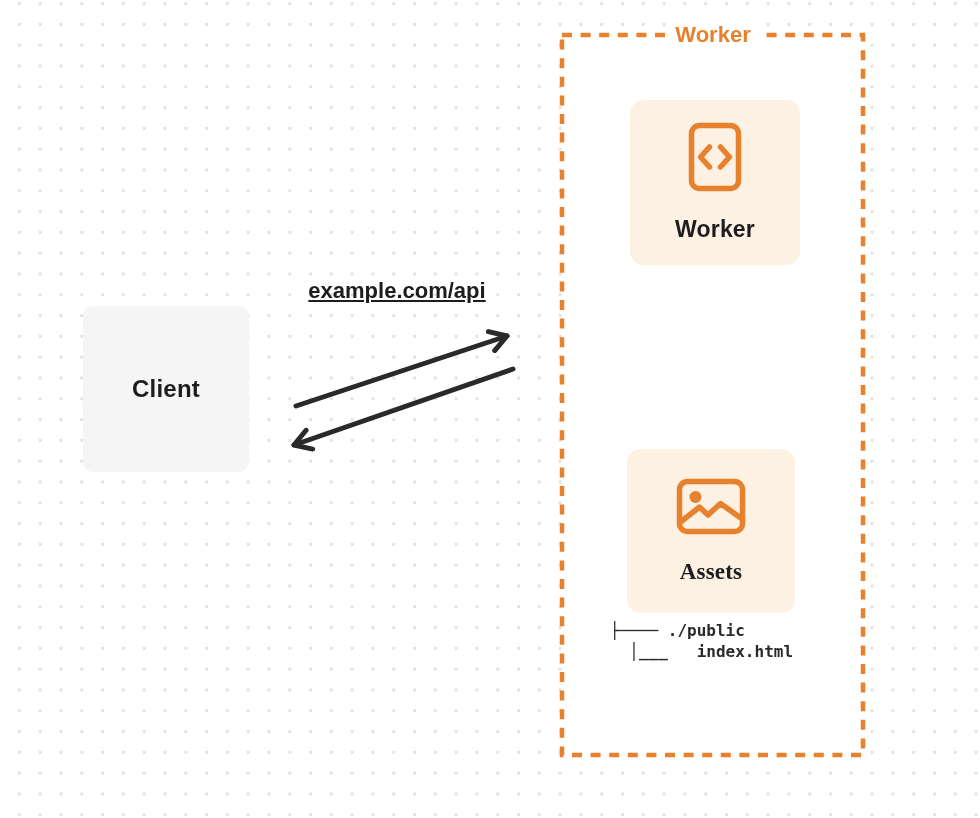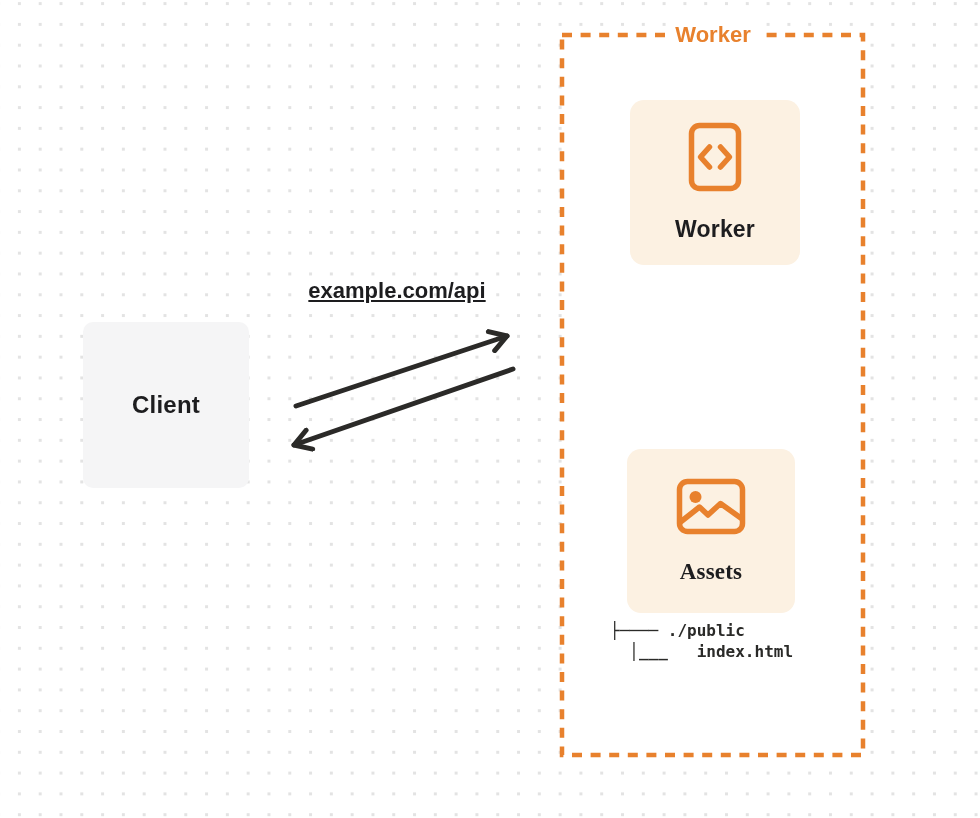--- a/index.html
+++ b/index.html
@@ -32,21 +32,21 @@
   .card-cream { background: #fcf1e2; }
   .card-label {
     font-size: 23px;
     font-weight: 700;
     color: #1d1d1f;
     letter-spacing: 0.2px;
   }
   .worker-card { left: 630px; top: 100px; width: 170px; height: 165px; }
   .assets-card { left: 627px; top: 449px; width: 168px; height: 164px; font-family: Liberation Serif, serif; }
   .client-card {
-    left: 83px; top: 322px; width: 166px; height: 166px;
+    left: 83px; top: 306px; width: 166px; height: 166px;
     background: #f5f5f6; border-radius: 10px; justify-content: center;
   }
   .client-card .card-label { font-size: 24px; }
   .file-tree {
     position: absolute;
     left: 610px; top: 620px;
     color: #2a2a28;
   }
   .tree-line {
     font-family: "DejaVu Sans Mono", monospace;

